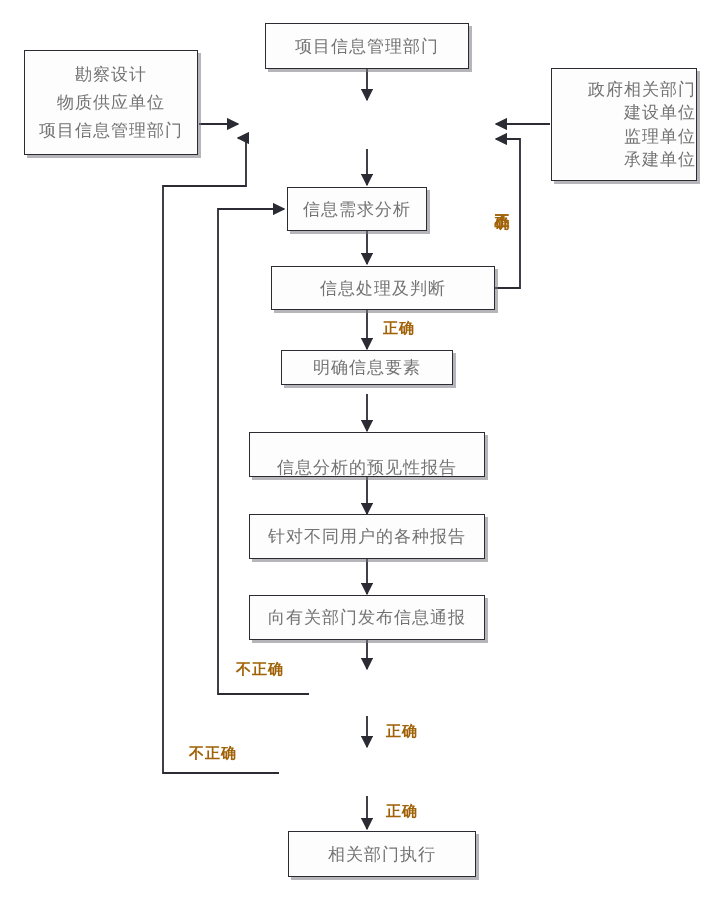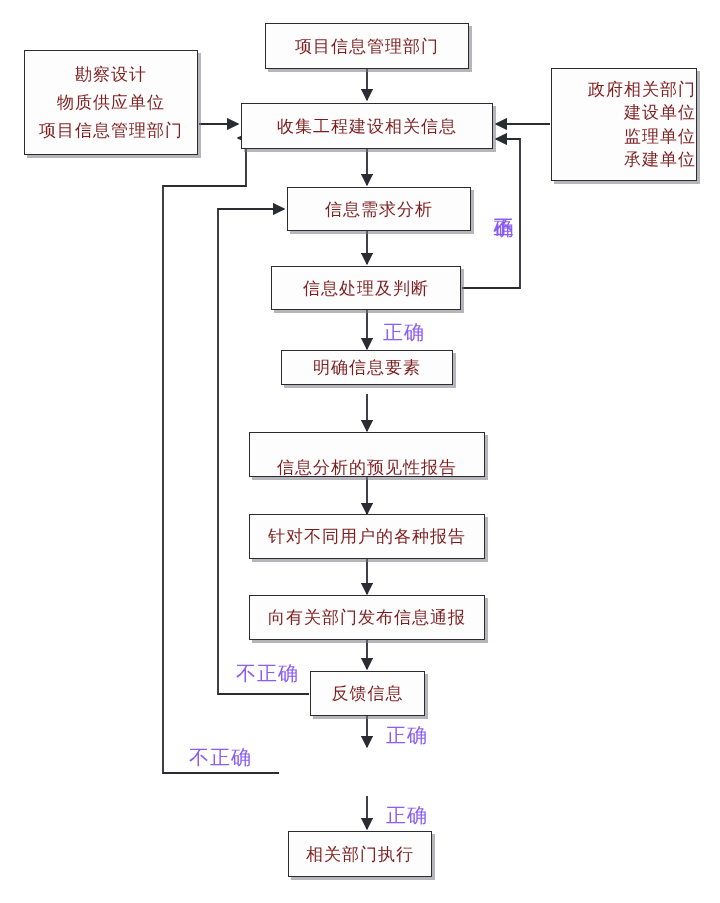--- a/index.html
+++ b/index.html
@@ -29,41 +29,42 @@
   .node {
     position: absolute;
     box-sizing: border-box;
     background: #fdfdfd;
     border: 1.6px solid #2b2b33;
     box-shadow: 3px 3px 0 0 rgba(120,120,130,0.55);
     display: flex;
     flex-direction: column;
     align-items: center;
     justify-content: center;
-    color: #7f1d1d;
+    color: #737373;
     font-size: 17px;
     line-height: 1.0;
     letter-spacing: 1px;
     z-index: 3;
   }
   .node .line {
     display: block;
     white-space: nowrap;
   }
   .node.multi { justify-content: space-around; padding: 9px 0; }
   .node.multi .line { margin: 0; }
 
   .edge-label {
     position: absolute;
-    color: #8b5cf6;
-    font-size: 20px;
+    color: #a16207;
+    font-size: 15px;
     letter-spacing: 1px;
     white-space: nowrap;
     z-index: 4;
     background: transparent;
+    font-weight: bold;
   }
   .edge-label.vertical {
     writing-mode: vertical-rl;
     text-orientation: upright;
     white-space: nowrap;
     letter-spacing: 0px;
     line-height: 1.0;
   }
 </style>
 </head>
@@ -106,54 +107,48 @@
     <span class="line">项目信息管理部门</span>
   </div>
 
   <div class="node multi" style="left:551px; top:68px; width:146px; height:113px;align-items:flex-end;">
     <span class="line">政府相关部门</span>
     <span class="line">建设单位</span>
     <span class="line">监理单位</span>
     <span class="line">承建单位</span>
   </div>
 
-  <div class="node" style="left:241px; top:103px; width:252px; height:46px;">
-    <span class="line">收集工程建设相关信息</span>
-  </div>
 
-  <div class="node" style="left:287px; top:187px; width:184px; height:44px;">
+  <div class="node" style="left:287px; top:187px; width:140px; height:44px;">
     <span class="line">信息需求分析</span>
   </div>
 
-  <div class="node" style="left:271px; top:266px; width:190px; height:44px;">
+  <div class="node" style="left:271px; top:266px; width:224px; height:44px;">
     <span class="line">信息处理及判断</span>
   </div>
 
   <div class="node" style="left:281px; top:350px; width:172px; height:35px;">
     <span class="line">明确信息要素</span>
   </div>
 
   <div class="node" style="left:249px; top:432px; width:236px; height:45px;justify-content:flex-end;">
     <span class="line">信息分析的预见性报告</span>
   </div>
 
   <div class="node" style="left:249px; top:595px; width:236px; height:45px;">
     <span class="line">向有关部门发布信息通报</span>
   </div>
 
   <div class="node" style="left:249px; top:514px; width:236px; height:45px;">
     <span class="line">针对不同用户的各种报告</span>
   </div>
 
-  <div class="node" style="left:310px; top:671px; width:115px; height:45px;">
-    <span class="line">反馈信息</span>
-  </div>
 
 
-  <div class="node" style="left:288px; top:831px; width:144px; height:46px;text-align:right;">
+  <div class="node" style="left:288px; top:831px; width:188px; height:46px;text-align:right;">
     <span class="line">相关部门执行</span>
   </div>
 
   <div class="edge-label vertical" style="left:494px; top:203px;">不正确</div>
 
   <div class="edge-label" style="left:383px; top:319px;">正确</div>
 
   <div class="edge-label" style="left:236px; top:660px;">不正确</div>
 
   <div class="edge-label" style="left:386px; top:722px;">正确</div>

